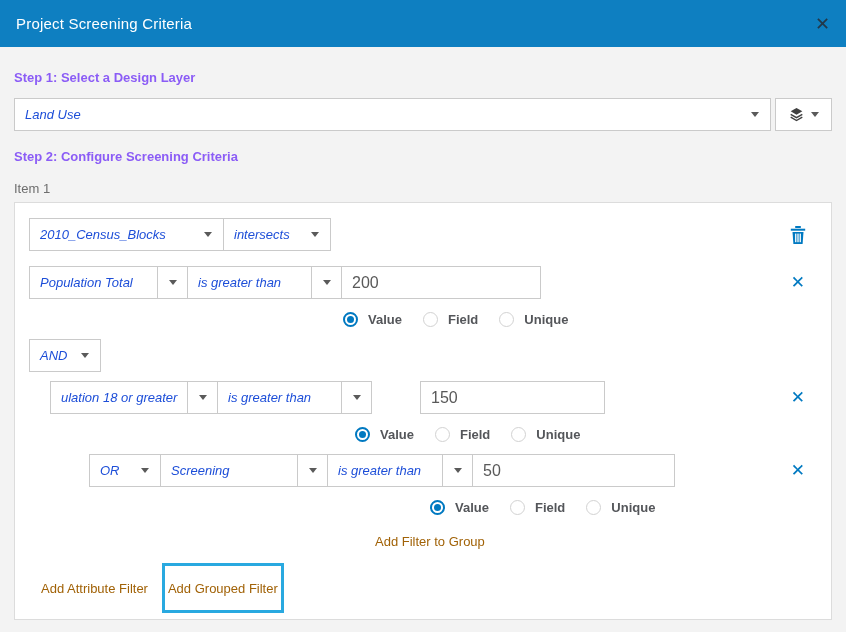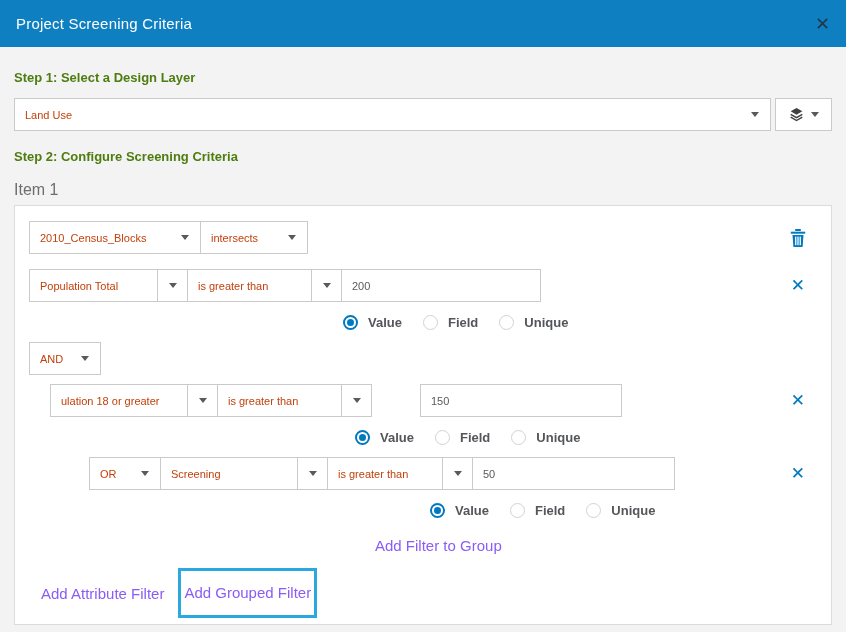--- a/index.html
+++ b/index.html
@@ -6,59 +6,59 @@
   html,body { background:#e9e9e9; font-family:"Liberation Sans", sans-serif; }
   .dialog { width:846px; height:632px; background:#f3f3f3; overflow:hidden; position:relative; }
 
   
   .hdr { height:47px; background:#0e7fc1; display:flex; align-items:center; padding:0 16px; }
   .hdr-title { color:#ffffff; font-size:15px; font-weight:500; letter-spacing:.2px; }
   .hdr-close { margin-left:auto; color:#22384a; font-size:18px; font-weight:400; cursor:pointer; line-height:1; }
 
   .body { padding:0 14px; }
 
-  .step-label { font-size:13px; font-weight:bold; color:#4d7c0f; margin-top:23px; }
+  .step-label { font-size:13px; font-weight:bold; color:#8b5cf6; margin-top:23px; }
 
   
   .dd { display:flex; align-items:center; height:33px; border:1px solid #cacaca; background:#fff; }
-  .dd .txt { flex:1; padding:0 10px; font-size:11px; color:#c2410c; white-space:nowrap; overflow:hidden; }
+  .dd .txt { flex:1; padding:0 10px; font-size:13px; color:#1d4ed8; white-space:nowrap; overflow:hidden;font-style:italic; }
   .dd .caret-seg { width:30px; align-self:stretch; border-left:1px solid #cacaca; display:flex; align-items:center; justify-content:center; }
   .dd.simple .caret-seg { border-left:none; width:30px; }
   .caret { width:0; height:0; border-left:4.5px solid transparent; border-right:4.5px solid transparent; border-top:5.5px solid #5a5a5a; }
 
   
   .layer-row { display:flex; margin-top:13px; }
   .layer-dd { flex:1; }
   .layers-btn { width:57px; height:33px; border:1px solid #cacaca; background:#fff; margin-left:4px;
                 display:flex; align-items:center; justify-content:center; gap:7px; cursor:pointer; }
 
-  .item-label { font-size:16px; color:#6e6e6e; margin-top:17px; }
+  .item-label { font-size:13px; color:#6e6e6e; margin-top:17px; }
 
   
   .panel { border:1px solid #dcdcdc; background:#fff; margin-top:6px; padding:15px 14px 4px 14px; }
   .frow { display:flex; align-items:center; }
   .xbtn { margin-left:auto; margin-right:12px; color:#0079c1; font-size:17px; cursor:pointer; line-height:1; }
   .trash { margin-left:auto; margin-right:11px; cursor:pointer; display:flex; }
 
-  .val-input { height:33px; border:1px solid #cacaca; padding:0 10px; font-size:11px; color:#595959;
+  .val-input { height:33px; border:1px solid #cacaca; padding:0 10px; font-size:16px; color:#595959;
                font-family:"Liberation Sans", sans-serif; background:#fff; }
   .joined { margin-left:-1px; }
 
   
   .radio-row { display:flex; align-items:center; margin-top:13px; margin-bottom:12px; }
   .radio { width:15px; height:15px; border-radius:50%; border:1px solid #d2d2d2; background:#fff;
            display:inline-block; position:relative; cursor:pointer; flex:none; }
   .radio.selected { border:2px solid #0079c1; }
   .radio.selected::after { content:""; position:absolute; left:2px; top:2px; right:2px; bottom:2px;
                            background:#0079c1; border-radius:50%; }
   .radio-label { font-size:13px; font-weight:bold; color:#54565a; margin-left:10px; margin-right:21px; }
 
   .group { margin-left:21px; }
 
-  .link { color:#8b5cf6; font-size:15px; cursor:pointer; text-decoration:none; }
+  .link { color:#a16207; font-size:13px; cursor:pointer; text-decoration:none; }
   .aftg { margin:13px 0 12px 325px; display:inline-block; }
 
   .links-row { display:flex; align-items:center; margin-top:2px; margin-bottom:2px; height:50px; }
   .attr-link { margin-left:12px; }
   .hl-box { border:3px solid #29a9e0; padding:13px 3px; margin-left:14px; background:#fff; cursor:pointer; }
 
   svg .b { fill:#0079c1; }
   svg .d { fill:#404040; }
   svg .dl { stroke:#404040; fill:none; stroke-width:1.5; }
 </style>
@@ -95,21 +95,21 @@
       </div>
     </div>
 
     <div class="step-label" style="margin-top:18px;">Step 2: Configure Screening Criteria</div>
 
     <div class="item-label">Item 1</div>
 
     <div class="panel">
 
       <div class="frow" style="margin-bottom:15px;">
-        <div class="dd simple" style="width:172px;">
+        <div class="dd simple" style="width:195px;">
           <span class="txt">2010_Census_Blocks</span>
           <span class="caret-seg">
               <span class="caret"></span>
             </span>
         </div>
         <div class="dd simple joined" style="width:108px;">
           <span class="txt">intersects</span>
           <span class="caret-seg">
               <span class="caret"></span>
             </span>
@@ -167,21 +167,21 @@
             <span class="caret-seg">
                 <span class="caret"></span>
               </span>
           </div>
           <div class="dd joined" style="width:155px;">
             <span class="txt">is greater than</span>
             <span class="caret-seg">
                 <span class="caret"></span>
               </span>
           </div>
-          <input class="val-input joined" style="width: 202px; margin-left: 48px;" value="150">
+          <input class="val-input joined" style="width: 185px; margin-left: 48px;" value="150">
           <span class="xbtn">✕</span>
         </div>
         <div class="radio-row" style="margin-left:305px;">
           <span class="radio selected"></span>
           <span class="radio-label">Value</span>
           <span class="radio"></span>
           <span class="radio-label">Field</span>
           <span class="radio"></span>
           <span class="radio-label">Unique</span>
         </div>

